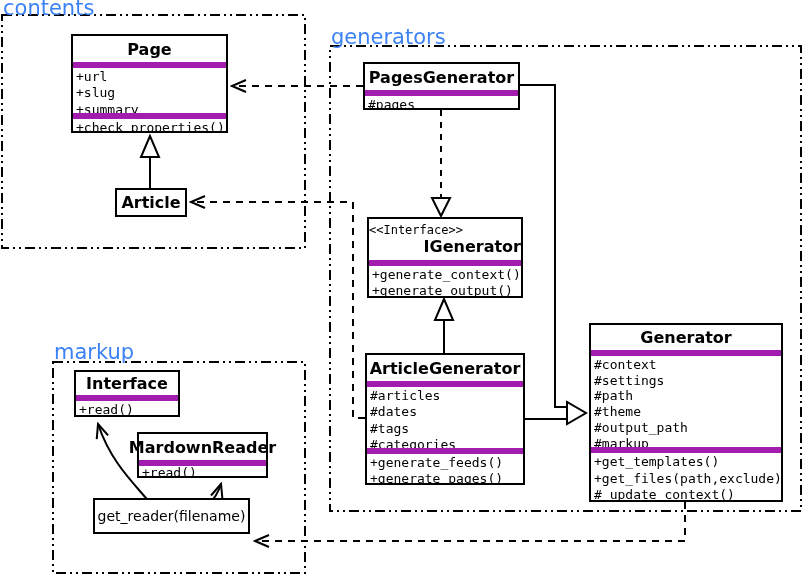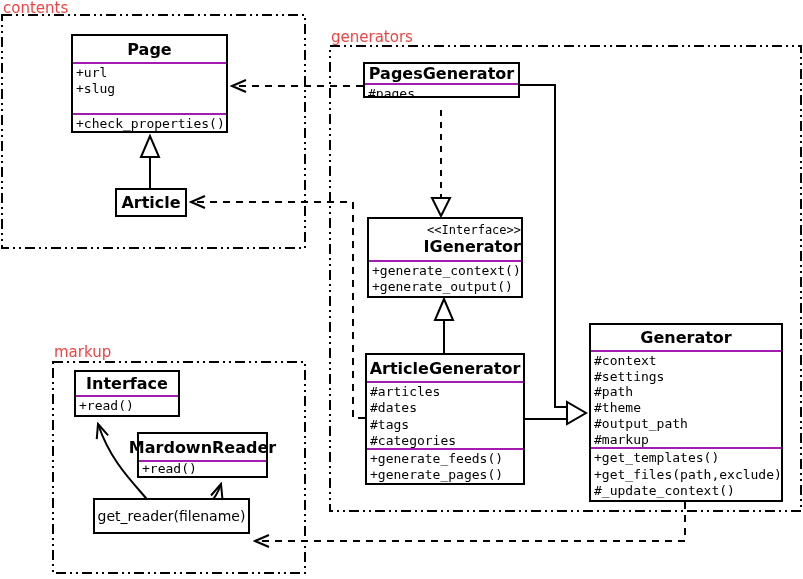--- a/index.html
+++ b/index.html
@@ -2,37 +2,37 @@
 <html><head>
 <meta charset="utf-8">
 <style>
   html,body{margin:0;padding:0;background:#fff;}
   #canvas{
     position:relative;width:803px;height:579px;background:#ffffff;
     font-family:"DejaVu Sans",sans-serif;color:#000;overflow:hidden;
   }
   #wires{position:absolute;left:0;top:0;width:803px;height:579px;}
   .pkg-label{
-    position:absolute;font-size:15px;color:#ef4444;white-space:nowrap;line-height:15px;
+    position:absolute;font-size:21px;color:#3b82f6;white-space:nowrap;line-height:15px;
   }
   .cls{
     position:absolute;background:#fff;border:2px solid #000;box-sizing:border-box;
     display:flex;flex-direction:column;
   }
   .cls-title{
     display:flex;align-items:center;justify-content:center;
     font-weight:bold;font-size:16px;box-sizing:border-box;white-space:nowrap;
   }
-  .cls-sec{border-top:2px solid #a21caf;box-sizing:border-box;overflow:hidden;padding-top:1px;}
+  .cls-sec{border-top:6px solid #a21caf;box-sizing:border-box;overflow:hidden;padding-top:1px;}
   .row{
     font-family:"DejaVu Sans Mono",monospace;font-size:13px;line-height:16px;
     padding-left:3px;white-space:nowrap;
   }
   .stereo{
-    font-family:"DejaVu Sans Mono",monospace;font-size:12px;text-align:right;line-height:14px;
+    font-family:"DejaVu Sans Mono",monospace;font-size:12px;text-align:left;line-height:14px;
   }
   .iface-name{font-weight:bold;font-size:16px;text-align:right;line-height:20px;}
   .plainbox{
     position:absolute;background:#fff;border:2px solid #000;box-sizing:border-box;
     display:flex;align-items:center;justify-content:center;font-size:14px;white-space:nowrap;
   }
 </style>
 </head>
 <body>
 
@@ -75,31 +75,32 @@
 
   <div class="pkg-label" style="left:3px;top:1px">contents</div>
   <div class="pkg-label" style="left:331px;top:30px">generators</div>
   <div class="pkg-label" style="left:54px;top:345px">markup</div>
 
   <div class="cls" style="left:71px;top:34px;width:157px;height:99px">
     <div class="cls-title" style="height:26px">Page</div>
     <div class="cls-sec" style="height:51px">
       <div class="row" style="line-height:16.3px">+url</div>
       <div class="row" style="line-height:16.3px">+slug</div>
+      <div class="row" style="line-height:16.3px">+summary</div>
     </div>
     <div class="cls-sec" style="height:18px">
       <div class="row">+check_properties()</div>
     </div>
   </div>
 
   <div class="cls" style="left:115px;top:188px;width:72px;height:29px">
     <div class="cls-title" style="height:25px">Article</div>
   </div>
 
-  <div class="cls" style="left:363px;top:62px;width:157px;height:36px">
+  <div class="cls" style="left:363px;top:62px;width:157px;height:48px">
     <div class="cls-title" style="height:26px">PagesGenerator</div>
     <div class="cls-sec" style="height:18px">
       <div class="row">#pages</div>
     </div>
   </div>
 
   <div class="cls" style="left:367px;top:217px;width:156px;height:81px">
     <div style="height:41px;display:flex;flex-direction:column;justify-content:center">
       <div class="stereo">&lt;&lt;Interface&gt;&gt;</div>
       <div class="iface-name">IGenerator</div>

